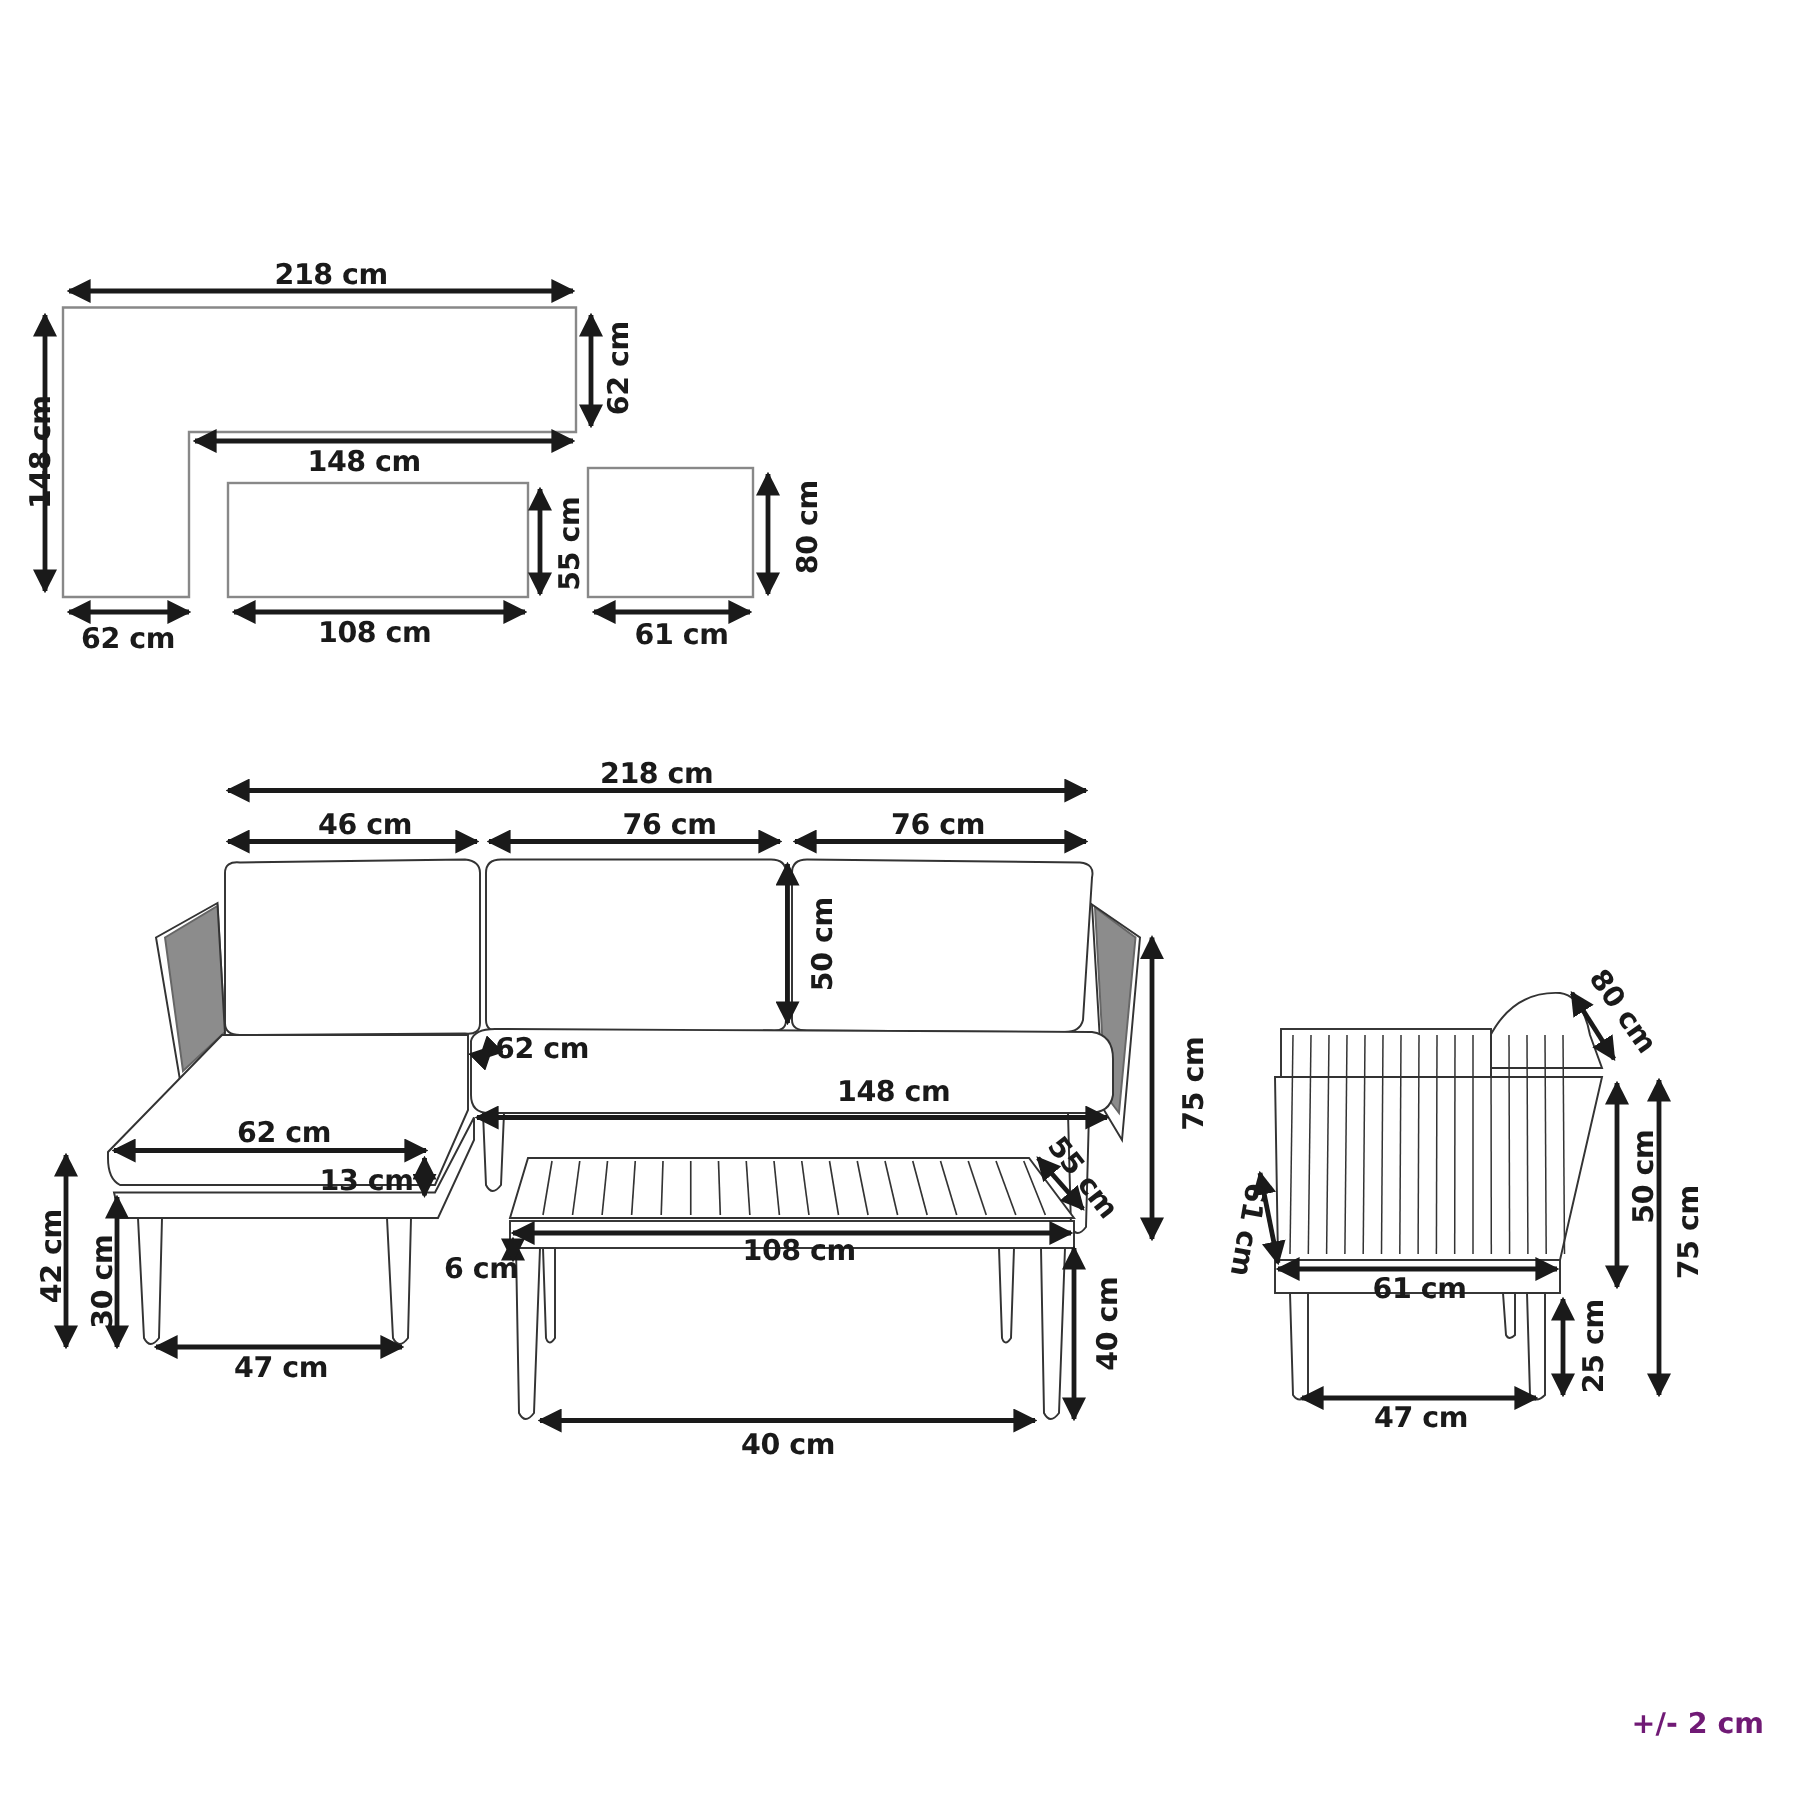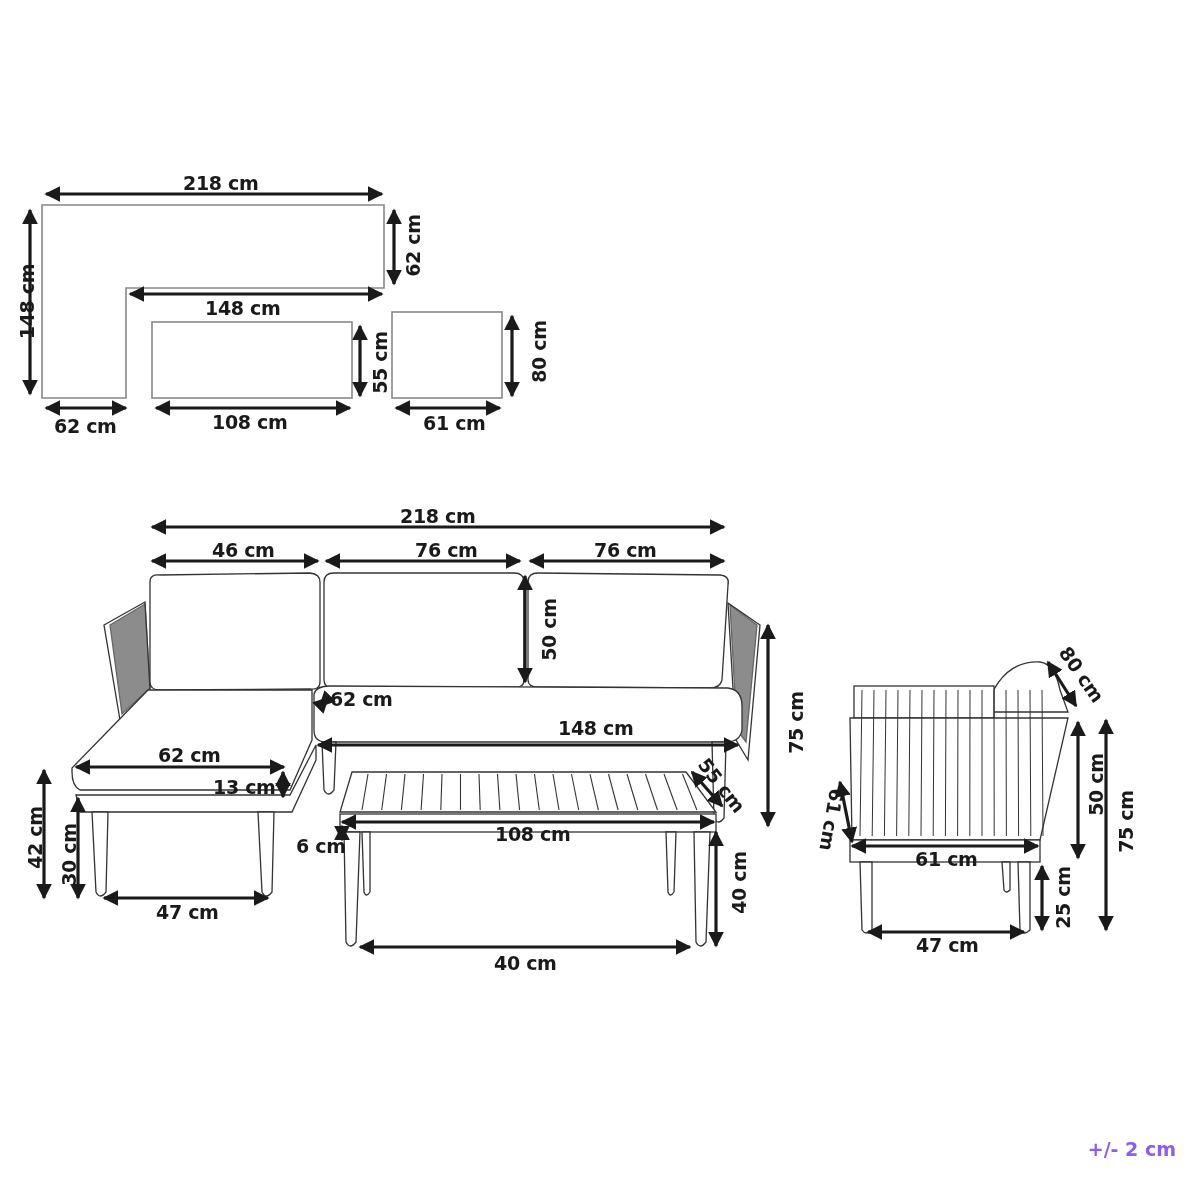--- a/index.html
+++ b/index.html
@@ -1,20 +1,20 @@
 <!DOCTYPE html>
 <html><head>
 <meta charset="utf-8">
 <style>
   html,body{margin:0;padding:0;background:#ffffff;}
   body{width:1200px;height:1200px;position:relative;overflow:hidden;font-family:"DejaVu Sans","Liberation Sans",sans-serif;}
   svg#drawing{position:absolute;left:0;top:0;width:1200px;height:1200px;}
   .lbl{position:absolute;font-weight:bold;font-size:19px;color:#1a1a1a;white-space:nowrap;line-height:1;letter-spacing:-0.3px;}
   .v{transform-origin:center center;}
-  .note{position:absolute;right:24px;top:1138px;font-weight:bold;font-size:19px;color:#8b5cf6;}
+  .note{position:absolute;right:24px;top:1138px;font-weight:bold;font-size:19px;color:#701a75;}
 </style>
 </head>
 <body>
 
 <svg id="drawing" viewBox="0 0 1200 1200" xmlns="http://www.w3.org/2000/svg">
   <defs>
     <marker id="ah" viewBox="0 0 10 10" refX="9" refY="5" markerWidth="5" markerHeight="5" orient="auto-start-reverse">
       <path d="M0,0 L10,5 L0,10 z" fill="#1a1a1a"></path>
     </marker>
   </defs>

